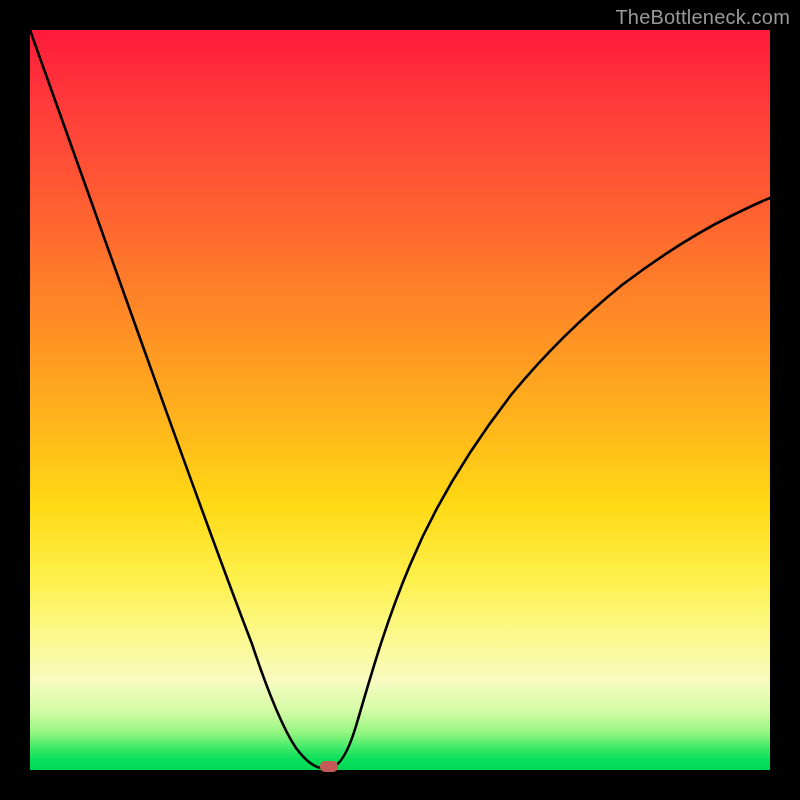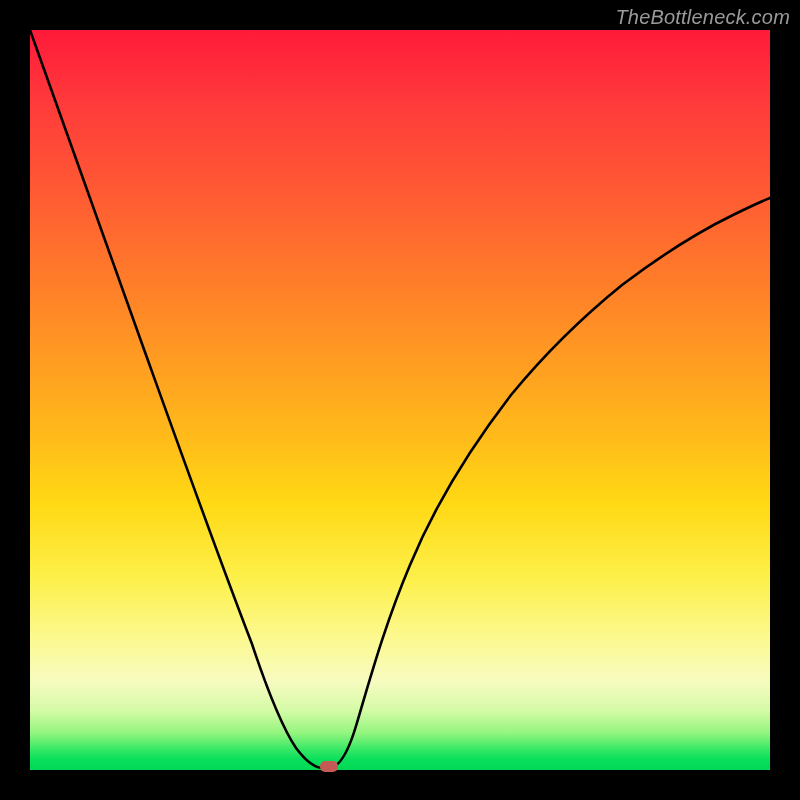--- a/index.html
+++ b/index.html
@@ -47,21 +47,20 @@
   }
   .watermark {
     position: absolute;
     top: 6px;
     right: 10px;
     color: #9a9a9a;
     font-size: 20px;
     font-weight: 500;
     letter-spacing: 0.2px;
     user-select: none;
-    font-style: italic;
   }
   svg.curve {
     position: absolute;
     left: 0;
     top: 0;
     width: 740px;
     height: 740px;
     overflow: visible;
   }
 </style>

